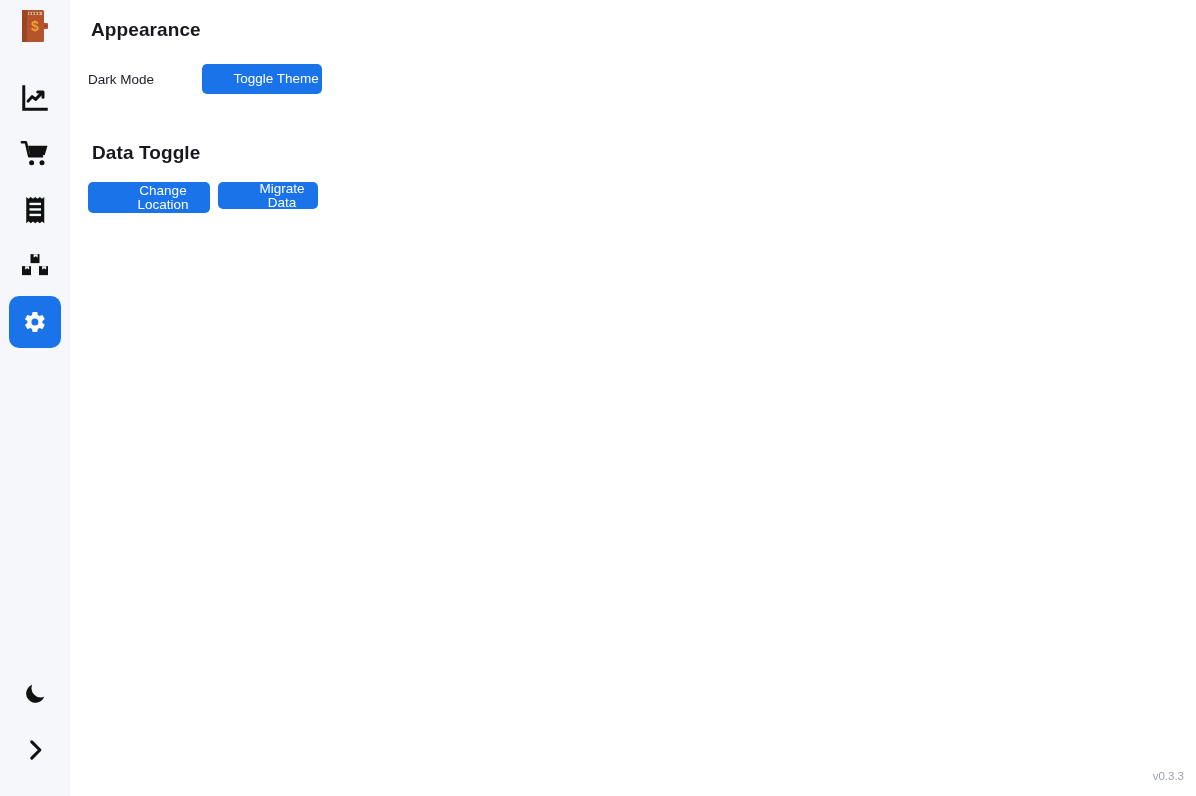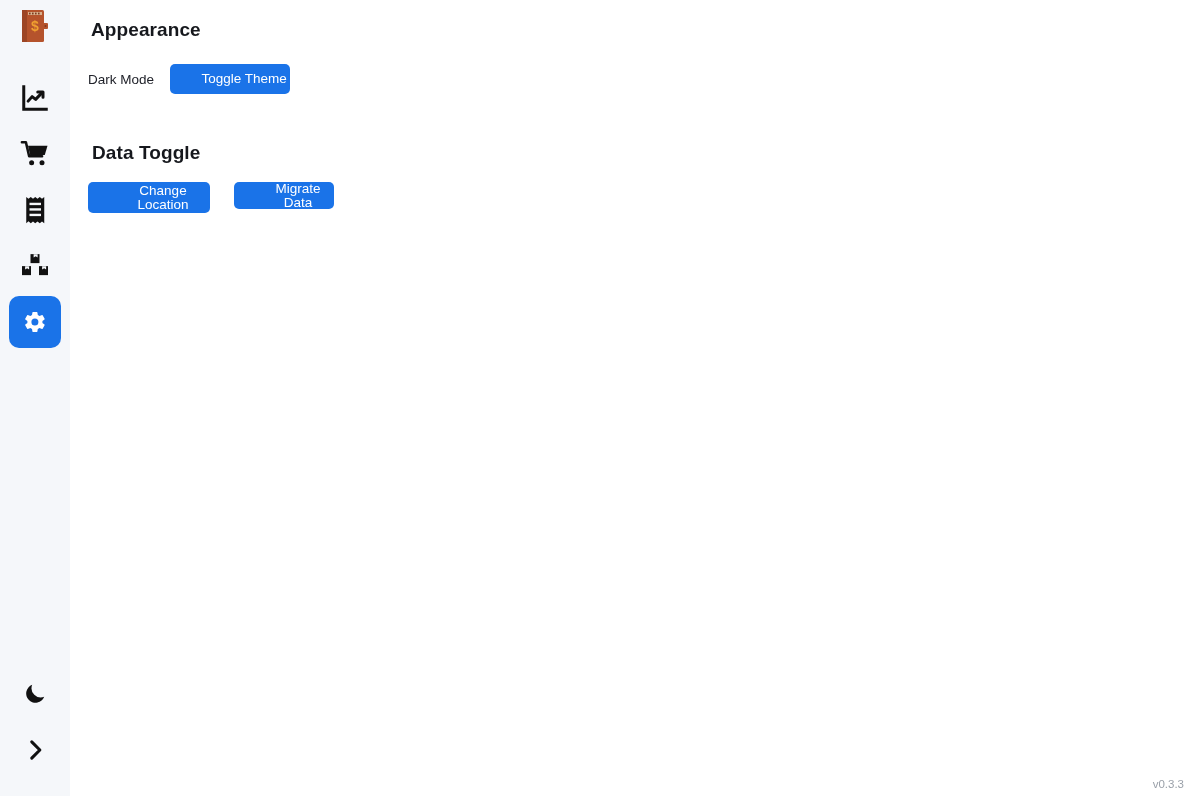--- a/index.html
+++ b/index.html
@@ -108,20 +108,21 @@
 
   .title-appearance { margin-left: 21px; margin-top: 3px; }
   .title-storage    { margin-left: 22px; margin-top: 47px; }
 
   .row-darkmode {
     display: flex;
     align-items: center;
     margin-left: 18px;
     margin-top: 22px;
     height: 32px;
+    gap: 32px;
   }
 
   .field-label {
     font-size: 13.5px;
     color: #20222a;
     margin-right: 16px;
   }
 
   .btn {
     background: #1a73e8;
@@ -147,30 +148,30 @@
     font-size: 13.5px;
     color: #20222a;
     margin-left: 18px;
     margin-top: 27px;
   }
 
   .storage-actions {
     display: flex;
     margin-left: 18px;
     margin-top: 18px;
-    gap: 24px;
+    gap: 8px;
   }
 
   .btn-change-location { width: 122px; height: 31px; }
   .btn-migrate-data    { width: 100px; height: 27px; }
 
   .version {
     position: absolute;
     right: 12px;
-    bottom: 6px;
+    bottom: 14px;
     font-size: 11.5px;
     color: #9aa0a9;
   }
 </style>
 </head>
 <body>
 
 <div class="app">
 
   <nav class="sidebar">

